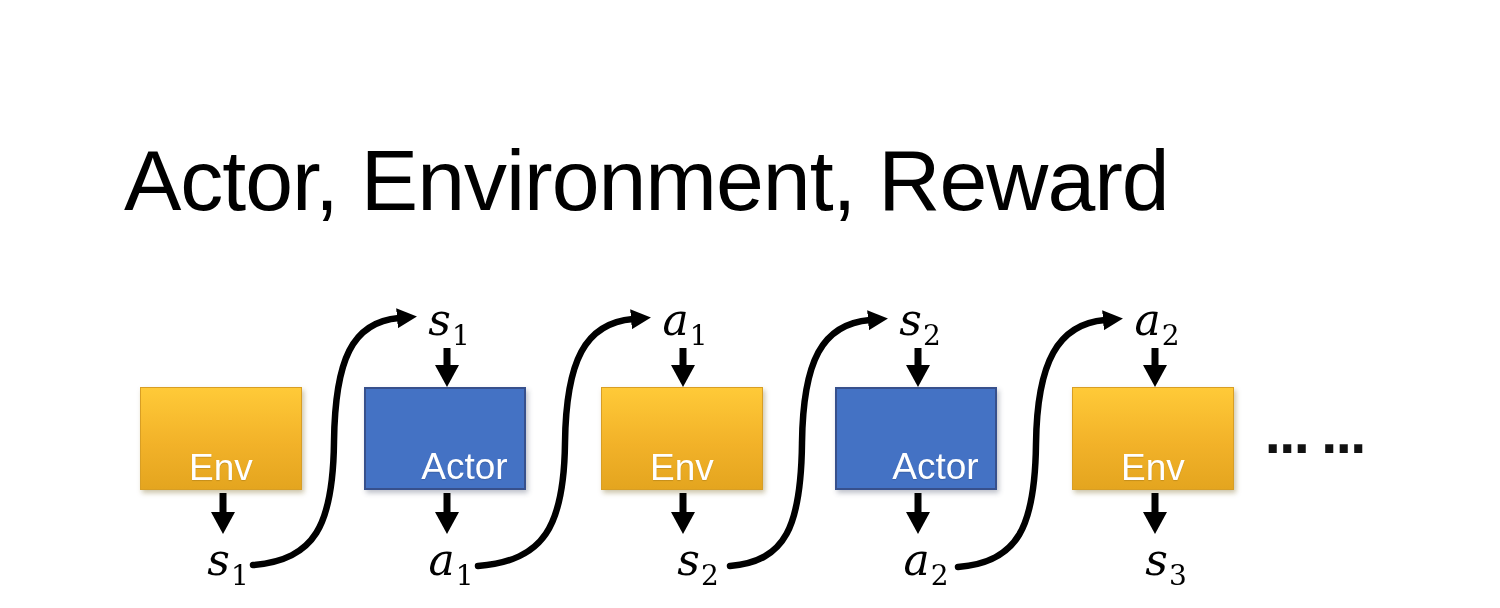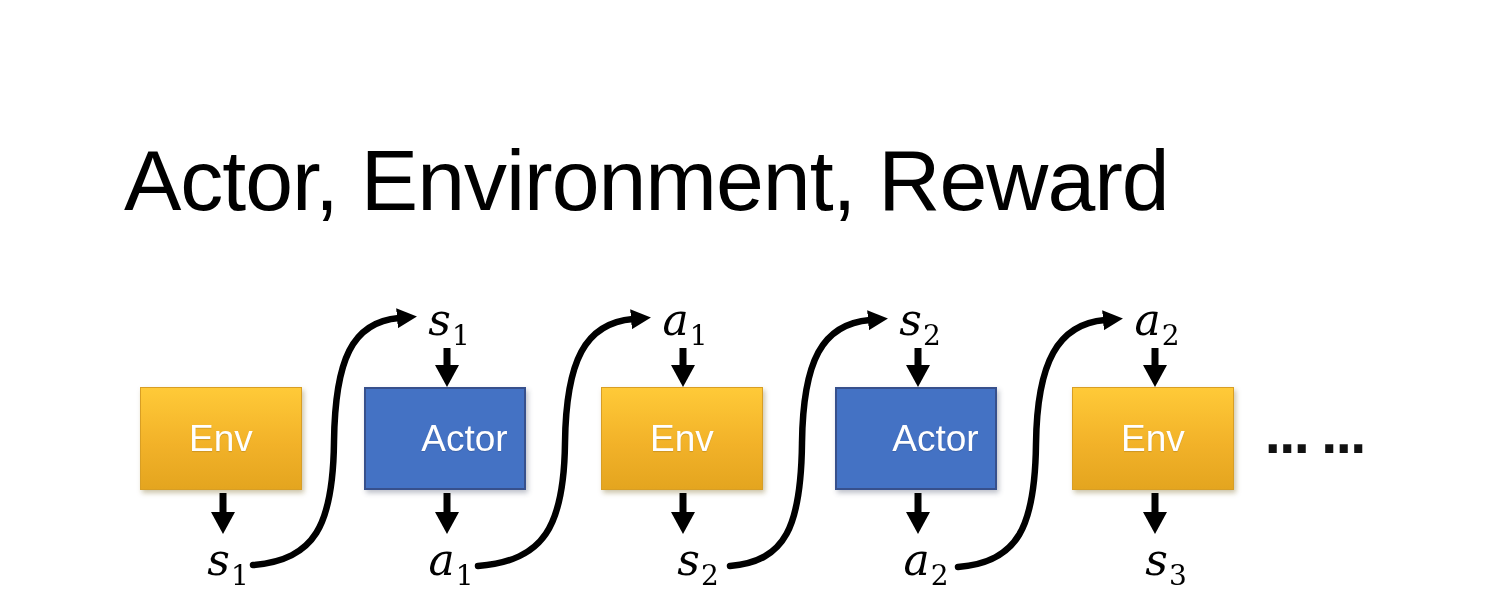--- a/index.html
+++ b/index.html
@@ -18,21 +18,21 @@
     letter-spacing:-1px;
     color:#000;
     white-space:nowrap;
     margin-top:17px;
   }
   .box{
     position:absolute;
     top:387px;
     width:162px;height:103px;
     box-sizing:border-box;
-    display:flex;align-items:center;justify-content:center;
+    display:flex;align-items:flex-end;justify-content:center;
     font-size:37px;
     color:#ffffff;
     text-shadow:0 1px 1px rgba(0,0,0,0.15);
   }
   .env{
     background:linear-gradient(180deg,var(--env-top,#FFCA38) 0%,#F2B229 55%,var(--env-bottom,#E4A51F) 100%);
     border:1px solid var(--env-border,#D89E24);
     box-shadow:2px 3px 5px rgba(110,85,10,0.35);
   }
   .actor{

